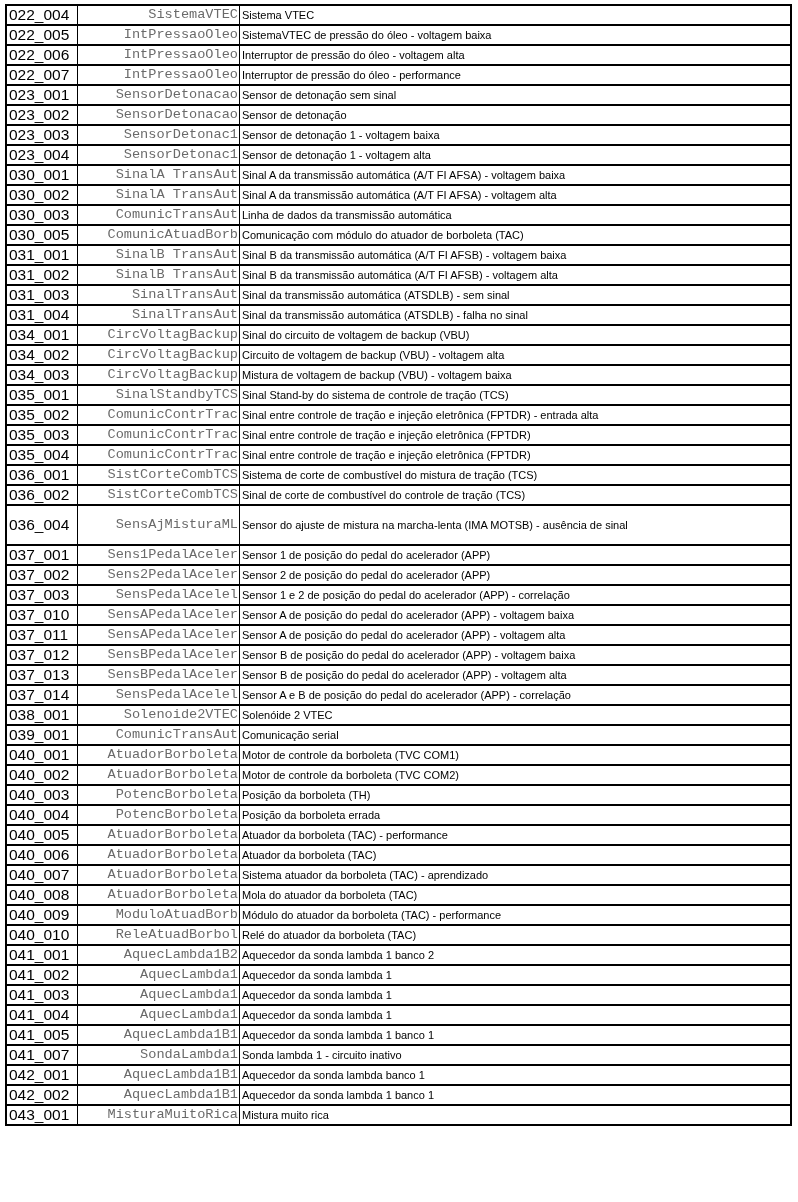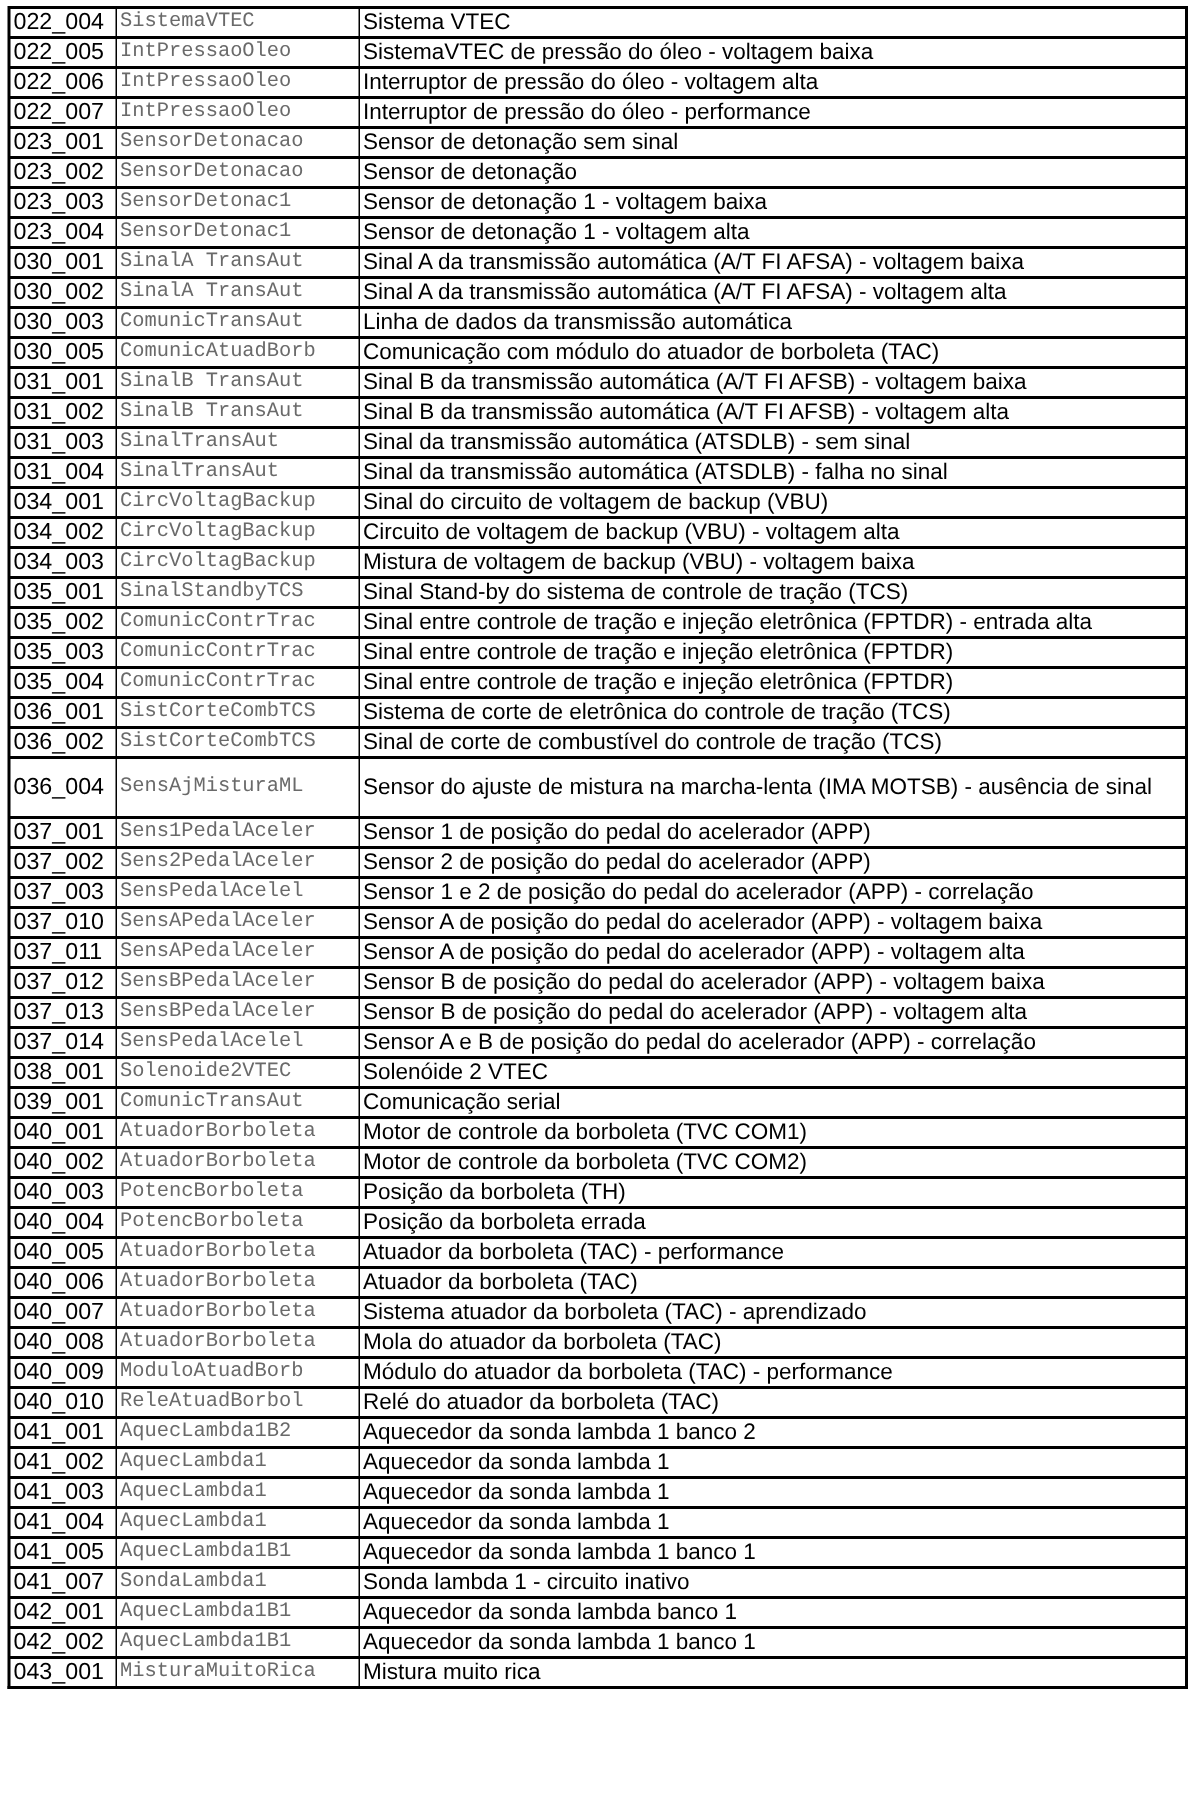--- a/index.html
+++ b/index.html
@@ -38,24 +38,25 @@
       font-size: 15.5px;
       color: #000;
       border-right: 1px solid #000;
     }
     td.c-name {
       width: 158px;
       font-family: "Liberation Mono", monospace;
       font-size: 13.6px;
       color: #6a6a6a;
       border-right: 2px solid #000;
+      text-align: right;
     }
     td.c-desc {
       font-family: "Liberation Sans", sans-serif;
-      font-size: 15px;
+      font-size: 11px;
       color: #000;
     }
     tr.tall td {
       height: 38px;
     }
     tr.tall td.c-desc {
       white-space: normal;
       line-height: 18px;
     }
   </style>
@@ -175,21 +176,21 @@
     <td class="c-desc">Sinal entre controle de tração e injeção eletrônica (FPTDR)</td>
   </tr>
       <tr>
     <td class="c-code">035_004</td>
     <td class="c-name">ComunicContrTrac</td>
     <td class="c-desc">Sinal entre controle de tração e injeção eletrônica (FPTDR)</td>
   </tr>
       <tr>
     <td class="c-code">036_001</td>
     <td class="c-name">SistCorteCombTCS</td>
-    <td class="c-desc">Sistema de corte de eletrônica do controle de tração (TCS)</td>
+    <td class="c-desc">Sistema de corte de combustível do mistura de tração (TCS)</td>
   </tr>
       <tr>
     <td class="c-code">036_002</td>
     <td class="c-name">SistCorteCombTCS</td>
     <td class="c-desc">Sinal de corte de combustível do controle de tração (TCS)</td>
   </tr>
       <tr class="tall">
     <td class="c-code">036_004</td>
     <td class="c-name">SensAjMisturaML</td>
     <td class="c-desc">Sensor do ajuste de mistura na marcha-lenta (IMA MOTSB) - ausência de sinal</td>

